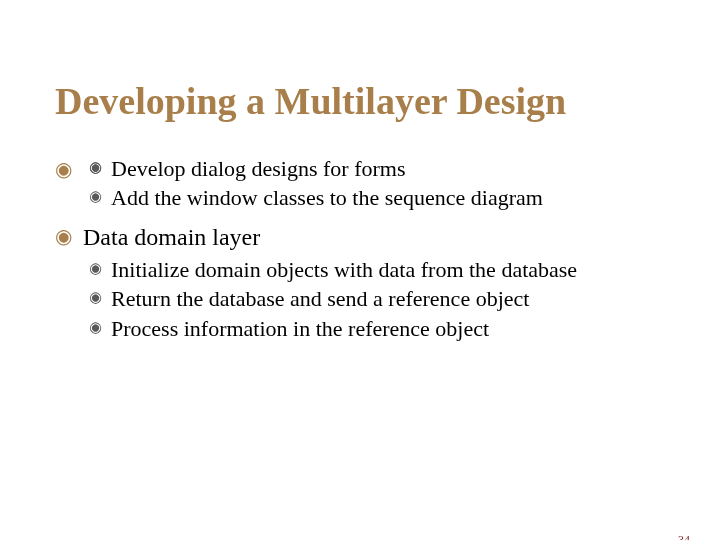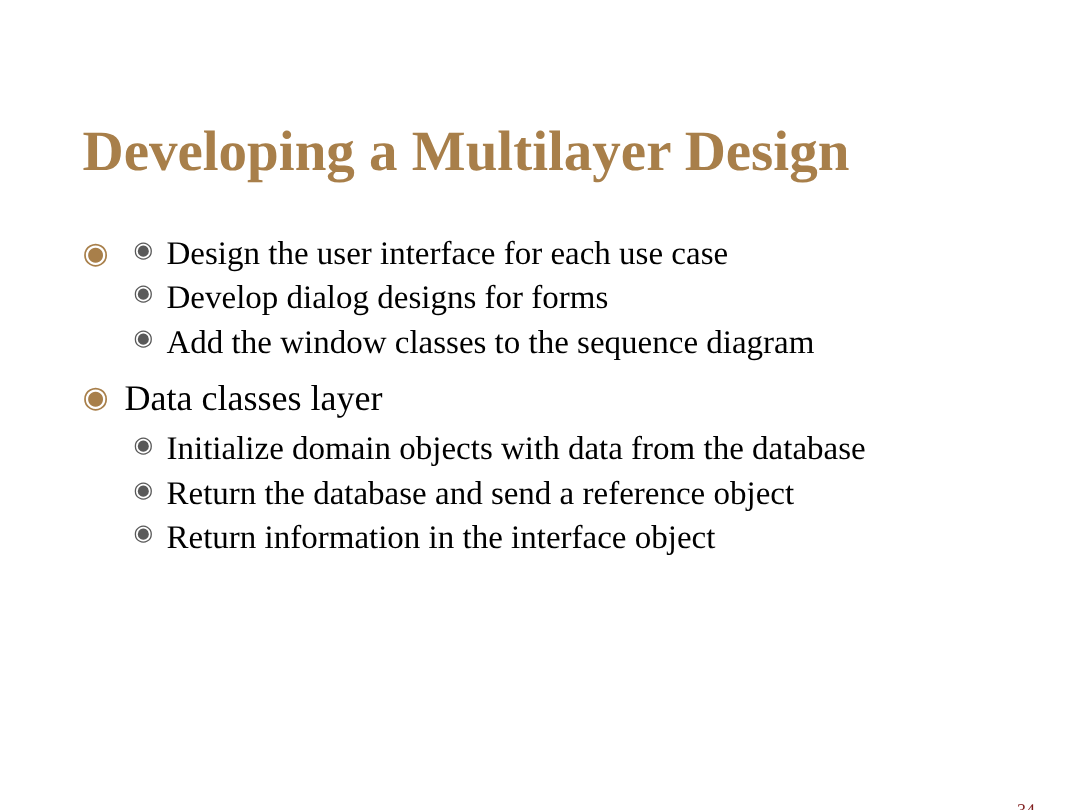--- a/index.html
+++ b/index.html
@@ -77,45 +77,44 @@
 
 <div class="slide">
   <div class="title">Developing a Multilayer Design</div>
 
   <div class="level1">
     <span class="bullet">◉</span>
   </div>
   <div class="group2">
     <div class="level2">
       <span class="bullet">◉</span>
-      <span>Design the user interface for each use case</span>
     </div>
     <div class="level2">
       <span class="bullet">◉</span>
       <span>Develop dialog designs for forms</span>
     </div>
     <div class="level2">
       <span class="bullet">◉</span>
       <span>Add the window classes to the sequence diagram</span>
     </div>
   </div>
 
   <div class="level1">
     <span class="bullet">◉</span>
-    <span>Data classes layer</span>
+    <span>Data domain layer</span>
   </div>
   <div class="group2">
     <div class="level2">
       <span class="bullet">◉</span>
       <span>Initialize domain objects with data from the database</span>
     </div>
     <div class="level2">
       <span class="bullet">◉</span>
       <span>Return the database and send a reference object</span>
     </div>
     <div class="level2">
       <span class="bullet">◉</span>
-      <span>Return information in the interface object</span>
+      <span>Process information in the reference object</span>
     </div>
   </div>
 
   <div class="pagenum">34</div>
 </div>
 
 </body></html>

